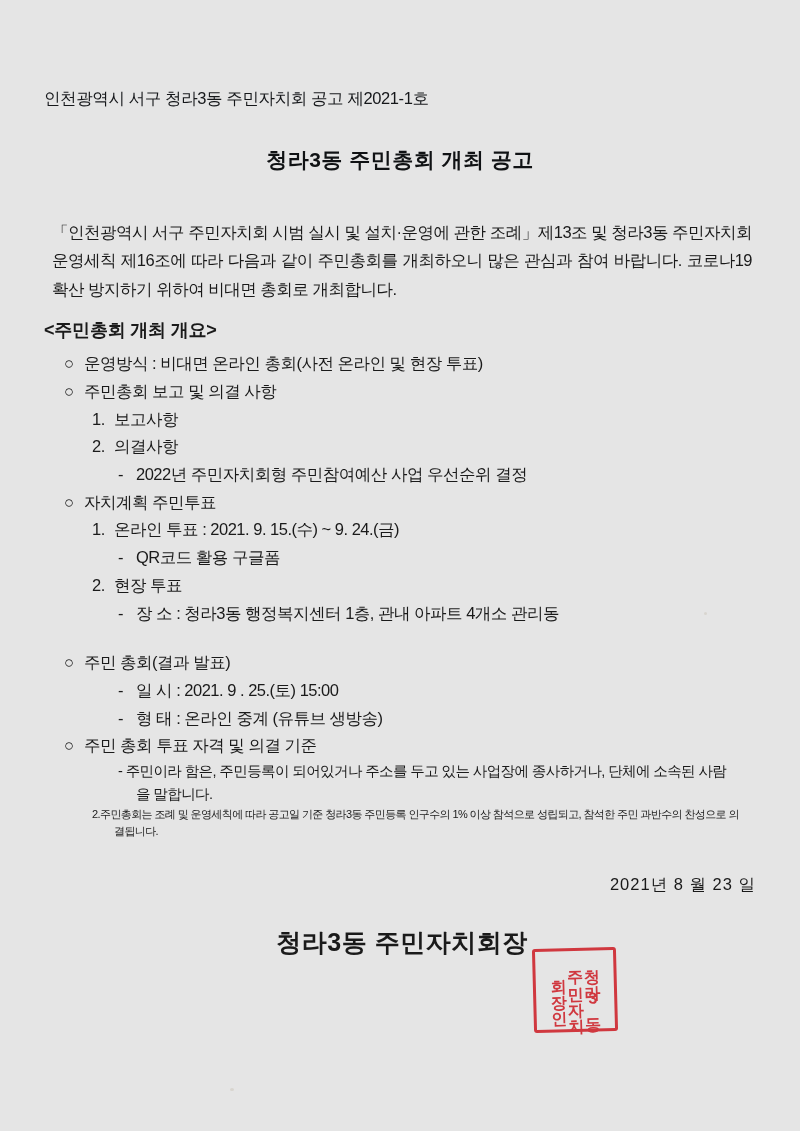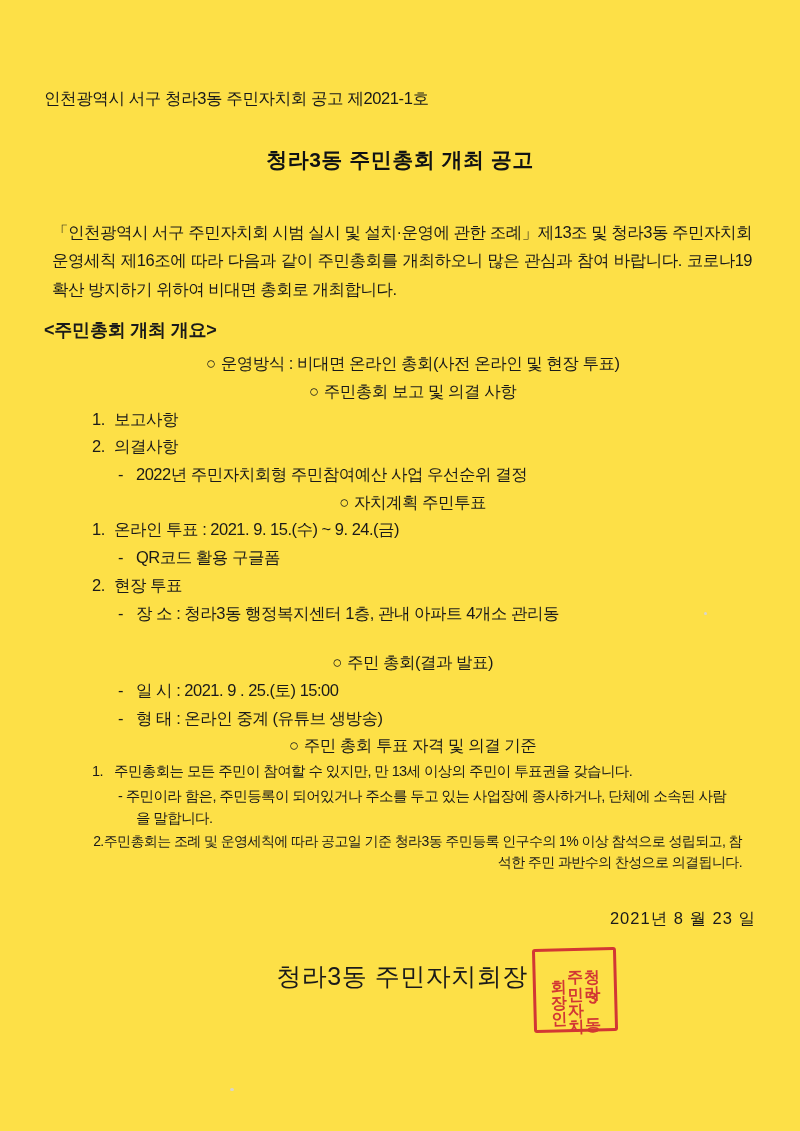--- a/index.html
+++ b/index.html
@@ -11,21 +11,21 @@
     width: 800px;
     height: 1131px;
     position: relative;
     font-family: "Liberation Sans", "DejaVu Sans", sans-serif;
     color: #1a1a1a;
     overflow: hidden;
   }
   .page {
     position: absolute;
     inset: 0;
-    background: #fde047;
+    background: #e5e5e5;
   }
   .doc {
     position: absolute;
     left: 44px;
     top: 88px;
     width: 712px;
   }
   .doc-header {
     font-size: 16.5px;
     letter-spacing: -0.4px;
@@ -57,21 +57,20 @@
     margin: 10px 0 8px 0;
   }
   .blk {
     font-size: 16.5px;
     letter-spacing: -0.5px;
     line-height: 1.62;
   }
   .lvl1 {
     margin: 0 0 1px 20px;
     white-space: nowrap;
-    text-align: center;
   }
   .lvl1 .mk { display: inline-block; width: 20px; }
   .lvl2 {
     margin: 0 0 1px 48px;
     white-space: nowrap;
   }
   .lvl2 .mk { display: inline-block; width: 22px; }
   .lvl3 {
     margin: 0 0 1px 74px;
     white-space: nowrap;
@@ -87,40 +86,39 @@
     font-size: 14.5px;
     letter-spacing: -0.6px;
     line-height: 1.55;
     white-space: normal;
     text-indent: -18px;
     padding-left: 18px;
     max-width: 600px;
   }
   .wrap2b {
     margin: 0 0 1px 48px;
-    font-size: 14px;
+    font-size: 11px;
     letter-spacing: -0.6px;
     line-height: 1.55;
     white-space: normal;
     text-indent: -22px;
     padding-left: 22px;
     max-width: 628px;
-    text-align: right;
   }
   .date-line {
     text-align: right;
     font-size: 16.5px;
     letter-spacing: 1px;
     margin: 34px 0 0 0;
     padding-left: 10px;
   }
   .signature {
     text-align: center;
     font-size: 25px;
-    font-weight: normal;
+    font-weight: bold;
     letter-spacing: 0.5px;
     margin: 30px 0 0 0;
     padding-left: 4px;
     position: relative;
   }
   .seal {
     position: absolute;
     left: 533px;
     top: 948px;
     width: 78px;
@@ -229,23 +227,20 @@
       </div>
 
       <div class="lvl3">
         <span class="mk">-</span><span>형 태 : 온라인 중계 (유튜브 생방송)</span>
       </div>
 
       <div class="lvl1">
         <span class="mk">○</span><span>주민 총회 투표 자격 및 의결 기준</span>
       </div>
 
-      <div class="lvl2 small">
-        <span class="mk">1.</span><span>주민총회는 모든 주민이 참여할 수 있지만, 만 13세 이상의 주민이 투표권을 갖습니다.</span>
-      </div>
 
       <div class="wrap2">
         <span class="mk">-</span> <span>주민이라 함은, 주민등록이 되어있거나 주소를 두고 있는 사업장에 종사하거나, 단체에 소속된 사람을 말합니다.</span>
       </div>
 
       <div class="wrap2b">
         <span class="mk">2.</span><span>주민총회는 조례 및 운영세칙에 따라 공고일 기준 청라3동 주민등록 인구수의 1% 이상 참석으로 성립되고, 참석한 주민 과반수의 찬성으로 의결됩니다.</span>
       </div>
 
     </div>

